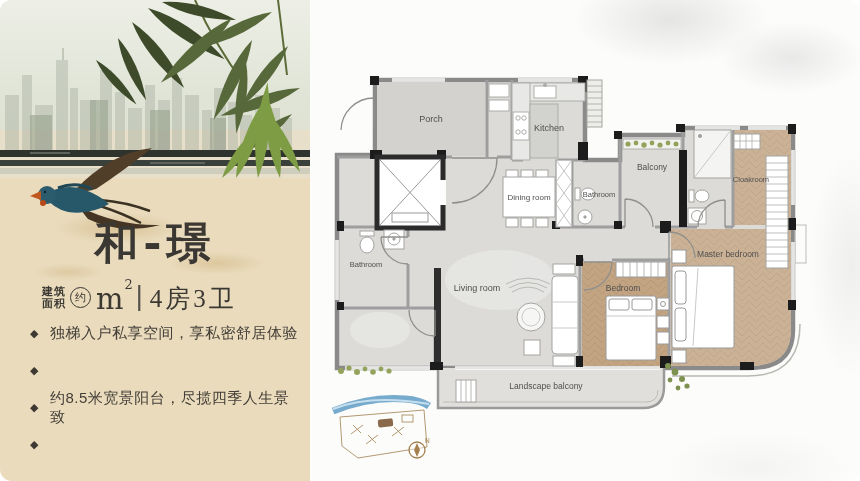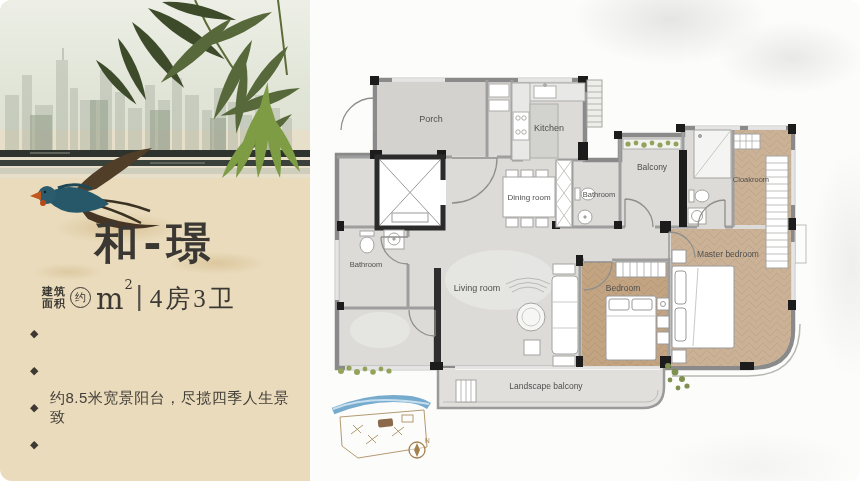--- a/index.html
+++ b/index.html
@@ -160,20 +160,21 @@
       <div class="approx-badge">约</div>
       <span class="area-unit">m</span>
       <span class="area-sup">2</span>
       <span class="spec-divider">|</span>
       <span class="layout-text">4房3卫</span>
     </div>
 
     <ul class="bullets">
       <li>
         <span class="bullet-marker">◆</span>
+        <span>独梯入户私享空间，享私密舒居体验</span>
       </li>
       <li>
         <span class="bullet-marker">◆</span>
       </li>
       <li>
         <span class="bullet-marker">◆</span>
         <span>约8.5米宽景阳台，尽揽四季人生景致</span>
       </li>
       <li>
         <span class="bullet-marker">◆</span>

